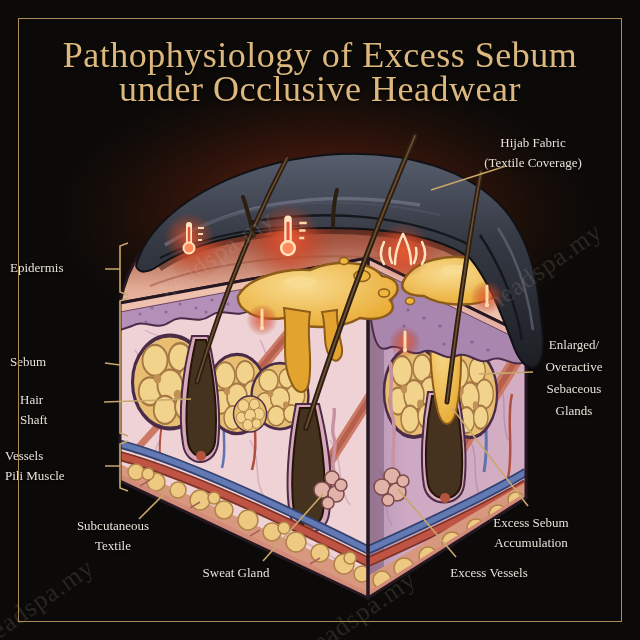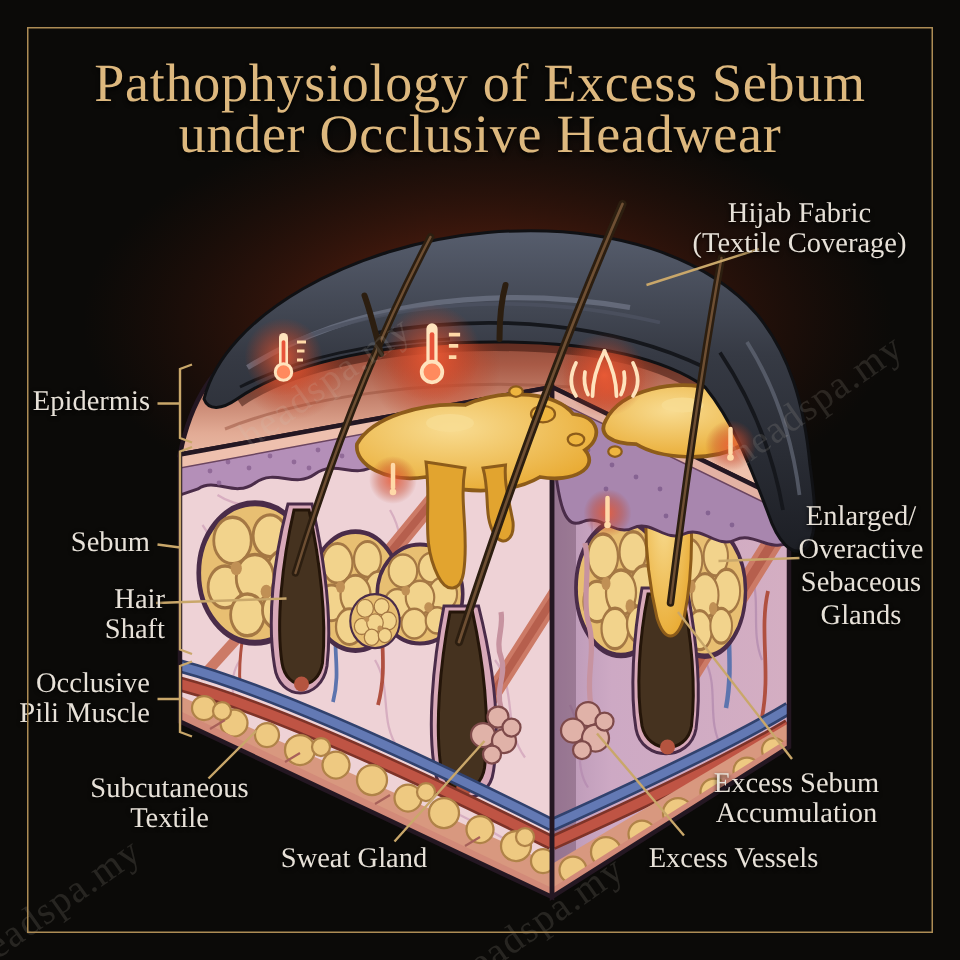--- a/index.html
+++ b/index.html
@@ -11,25 +11,25 @@
   .frame{
     position:absolute;left:18px;top:18px;right:18px;bottom:18px;
     border:1.5px solid #ad8c55;pointer-events:none;z-index:4;
   }
   .title{
     position:absolute;left:0;top:38px;width:640px;text-align:center;
     color:#ddb87e;font-size:36px;line-height:34px;letter-spacing:.5px;
     text-shadow:0 2px 3px rgba(0,0,0,.8);z-index:3;
   }
   .lbl{
-    position:absolute;color:#e7e1d8;font-size:19px;line-height:20px;
+    position:absolute;color:#e7e1d8;font-size:13px;line-height:20px;
     text-shadow:0 1px 3px rgba(0,0,0,.9);z-index:3;
   }
   .lbl span{display:block;}
-  .r{text-align:right;}
+  .r{text-align:left;}
   .c{text-align:center;}
   .wm{
     position:absolute;color:#cfc8bb;opacity:.14;font-size:26px;
     transform:rotate(-35deg);white-space:nowrap;z-index:2;letter-spacing:1px;
   }
   svg{position:absolute;left:0;top:0;z-index:1;}
 </style>
 </head>
 <body>
 
@@ -384,21 +384,21 @@
   <div class="lbl r" style="left:10px;top:352px;width:90px;">
     <span>Sebum</span>
   </div>
 
   <div class="lbl r" style="left:20px;top:390px;width:90px;">
     <span>Hair</span>
     <span>Shaft</span>
   </div>
 
   <div class="lbl r" style="left:5px;top:446px;width:95px;">
-    <span>Occlusive</span>
+    <span>Vessels</span>
     <span>Pili Muscle</span>
   </div>
 
   <div class="lbl c" style="left:13px;top:516px;width:200px;">
     <span>Subcutaneous</span>
     <span>Textile</span>
   </div>
 
   <div class="lbl c" style="left:136px;top:563px;width:200px;">
     <span>Sweat Gland</span>

